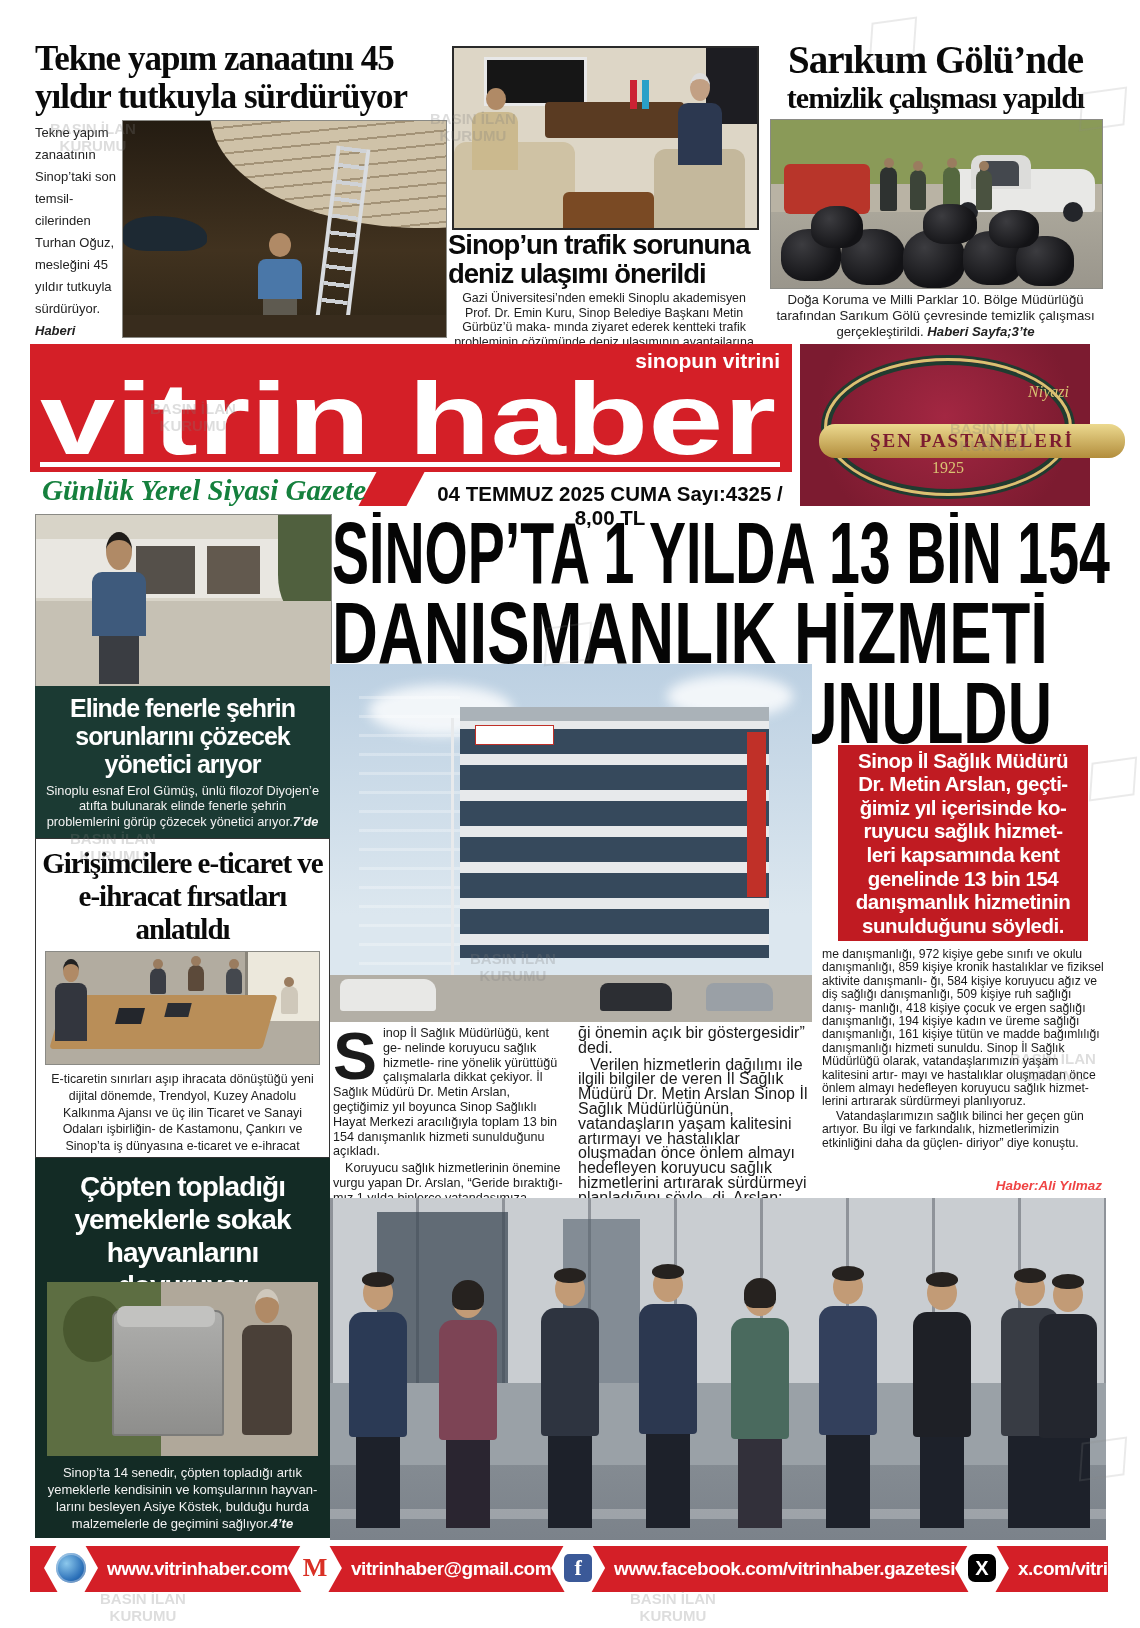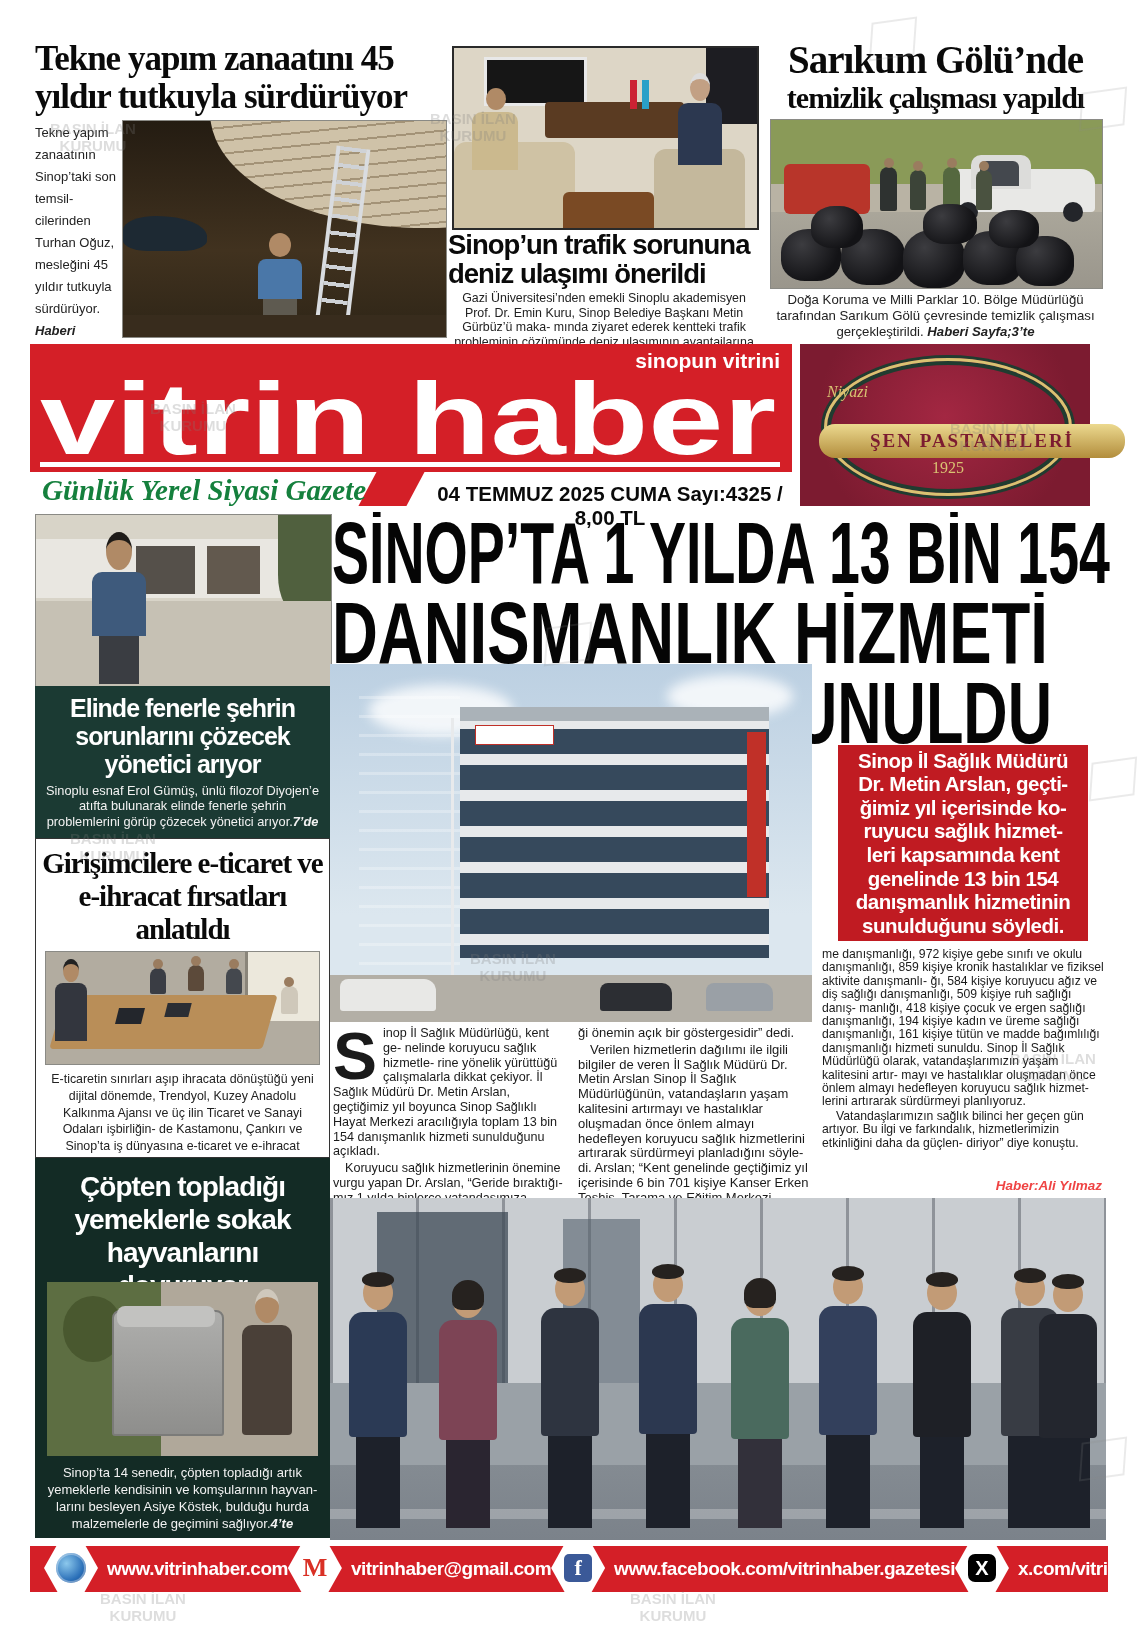--- a/index.html
+++ b/index.html
@@ -139,21 +139,21 @@
     </svg>
     <div class="mast-underline"></div>
   </div>
   <div class="abs" style="left:368px;top:470px;width:48px;height:36px;background:#d41f27;transform:skewX(-28deg);"></div>
   <div class="abs" style="left:42px;top:474px;font-family:'Liberation Serif',serif;font-style:italic;font-weight:bold;
        font-size:29px;color:#15803d;">Günlük Yerel Siyasi Gazete</div>
   <div class="abs" style="left:428px;top:482px;width:364px;text-align:center;font-weight:bold;font-size:20.5px;color:#0a0a0a;">04 TEMMUZ 2025 CUMA Sayı:4325 / 8,00 TL</div>
 
   <div class="abs" style="left:800px;top:344px;width:290px;height:162px;background:radial-gradient(circle at 50% 45%,#a32742,#7c1b30 75%);">
     <div class="logo-oval">
-      <div class="abs" style="left:0;top:22px;width:100%;text-align:left;color:#d9c272;font-family:'Liberation Serif',serif;
+      <div class="abs" style="left:0;top:22px;width:100%;text-align:right;color:#d9c272;font-family:'Liberation Serif',serif;
            font-style:italic;font-size:16px;">Niyazi</div>
       <div class="logo-band">
         <span style="color:#7c1b30;font-family:'Liberation Serif',serif;font-weight:bold;font-size:19px;letter-spacing:2px;">ŞEN PASTANELERİ</span>
       </div>
       <div class="abs" style="left:0;bottom:16px;width:100%;text-align:center;color:#d9c272;font-family:'Liberation Serif',serif;
            font-size:16px;">1925</div>
     </div>
   </div>
 
   <svg class="abs" style="left:330px;top:512px;" width="810" height="82">
@@ -243,21 +243,21 @@
 
   <div class="abs" style="left:838px;top:745px;width:250px;height:196px;background:#c01b22;display:flex;align-items:center;">
     <div style="width:100%;padding:6px 10px;color:#fff;font-weight:bold;font-size:20.5px;line-height:23.6px;text-align:center;letter-spacing:-.5px;">Sinop İl Sağlık Müdürü Dr. Metin Arslan, geçti- ğimiz yıl içerisinde ko- ruyucu sağlık hizmet- leri kapsamında kent genelinde 13 bin 154 danışmanlık hizmetinin sunulduğunu söyledi.</div>
   </div>
 
   <div class="abs" style="left:333px;top:1026px;width:234px;height:176px;overflow:hidden;font-size:12.6px;line-height:14.8px;color:#1a1a1a;">
     <span style="float:left;font-weight:bold;font-size:66px;line-height:52px;padding:4px 6px 0 0;">S</span>
     <span>inop İl Sağlık Müdürlüğü, kent ge- nelinde koruyucu sağlık hizmetle- rine yönelik yürüttüğü çalışmalarla dikkat çekiyor. İl Sağlık Müdürü Dr. Metin Arslan, geçtiğimiz yıl boyunca Sinop Sağlıklı Hayat Merkezi aracılığıyla toplam 13 bin 154 danışmanlık hizmeti sunulduğunu açıkladı.</span>
     <div style="text-indent:12px;margin-top:2px;">Koruyucu sağlık hizmetlerinin önemine vurgu yapan Dr. Arslan, “Geride bıraktığı- mız 1 yılda binlerce vatandaşımıza ulaştık. Bu rakamlar, halkımızın sağlığına gösterdi-</div>
   </div>
-  <div class="abs" style="left:578px;top:1026px;width:236px;height:176px;overflow:hidden;font-size:13px;line-height:14.8px;color:#1a1a1a;">
+  <div class="abs" style="left:578px;top:1026px;width:236px;height:176px;overflow:hidden;font-size:16px;line-height:14.8px;color:#1a1a1a;">
     <div>ği önemin açık bir göstergesidir” dedi.</div>
     <div style="text-indent:12px;margin-top:2px;">Verilen hizmetlerin dağılımı ile ilgili bilgiler de veren İl Sağlık Müdürü Dr. Metin Arslan Sinop İl Sağlık Müdürlüğünün, vatandaşların yaşam kalitesini artırmayı ve hastalıklar oluşmadan önce önlem almayı hedefleyen koruyucu sağlık hizmetlerini artırarak sürdürmeyi planladığını söyle- di. Arslan; “Kent genelinde geçtiğimiz yıl içerisinde 6 bin 701 kişiye Kanser Erken Teşhis, Tarama ve Eğitim Merkezi (KETEM) danışmanlığı, 2 bin 756 kişiye beslen-</div>
   </div>
   <div class="abs" style="left:822px;top:948px;width:286px;height:228px;overflow:hidden;font-size:12.2px;line-height:13.4px;color:#1a1a1a;">
     <div>me danışmanlığı, 972 kişiye gebe sınıfı ve okulu danışmanlığı, 859 kişiye kronik hastalıklar ve fiziksel aktivite danışmanlı- ğı, 584 kişiye koruyucu ağız ve diş sağlığı danışmanlığı, 509 kişiye ruh sağlığı danış- manlığı, 418 kişiye çocuk ve ergen sağlığı danışmanlığı, 194 kişiye kadın ve üreme sağlığı danışmanlığı, 161 kişiye tütün ve madde bağımlılığı danışmanlığı hizmeti sunuldu. Sinop İl Sağlık Müdürlüğü olarak, vatandaşlarımızın yaşam kalitesini artır- mayı ve hastalıklar oluşmadan önce önlem almayı hedefleyen koruyucu sağlık hizmet- lerini artırarak sürdürmeyi planlıyoruz.</div>
     <div style="text-indent:14px;margin-top:1px;">Vatandaşlarımızın sağlık bilinci her geçen gün artıyor. Bu ilgi ve farkındalık, hizmetlerimizin etkinliğini daha da güçlen- diriyor” diye konuştu.</div>
   </div>
   <div class="abs ref" style="left:822px;top:1178px;width:280px;text-align:right;font-size:13.5px;color:#ef4444;">Haber:Ali Yılmaz</div>
 
   <div class="ph" style="left:330px;top:1198px;width:776px;height:342px;border:none;

